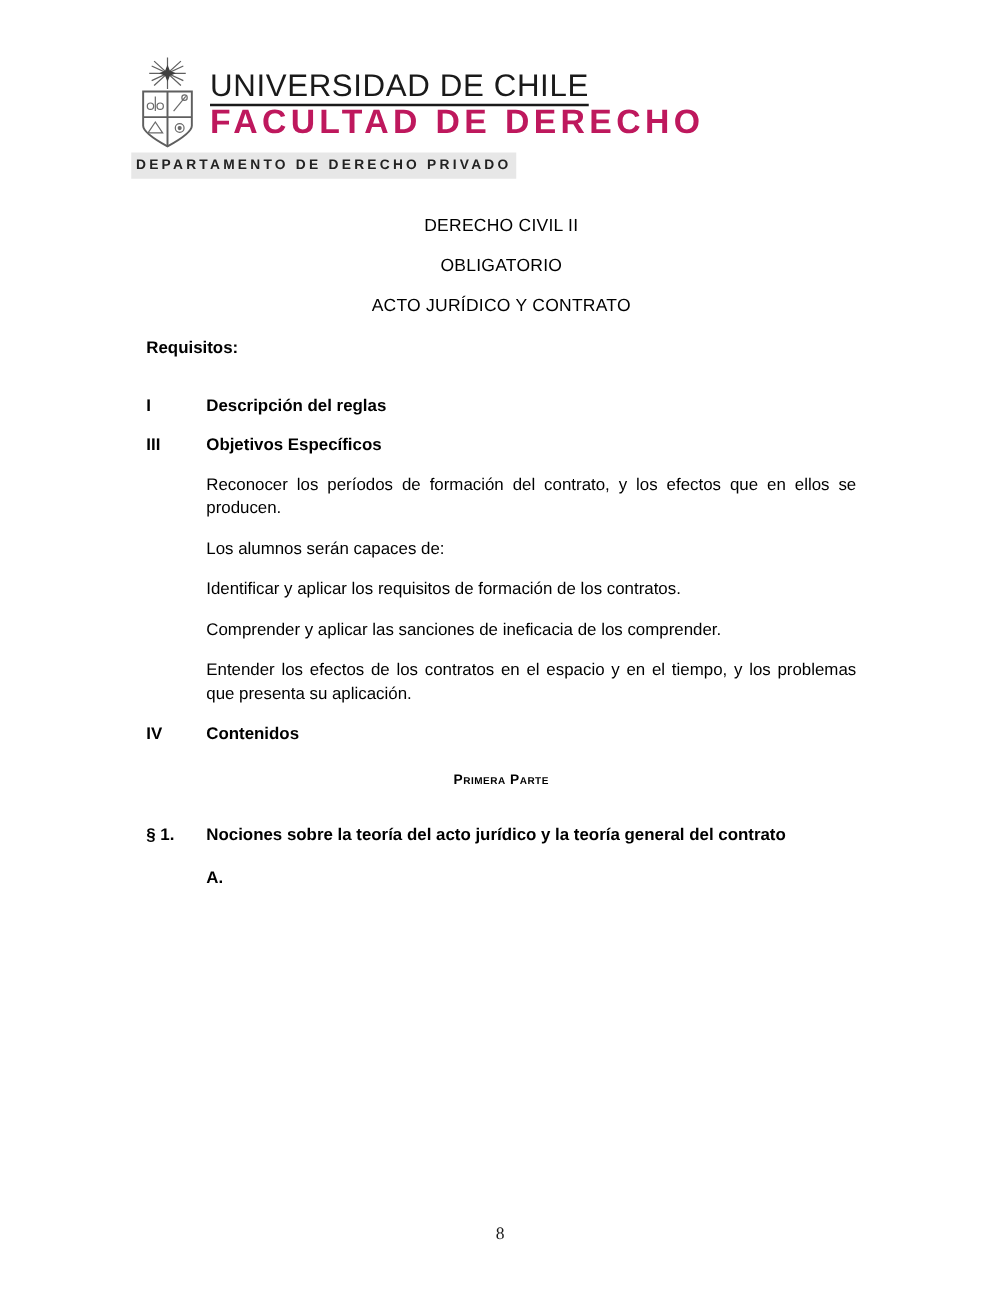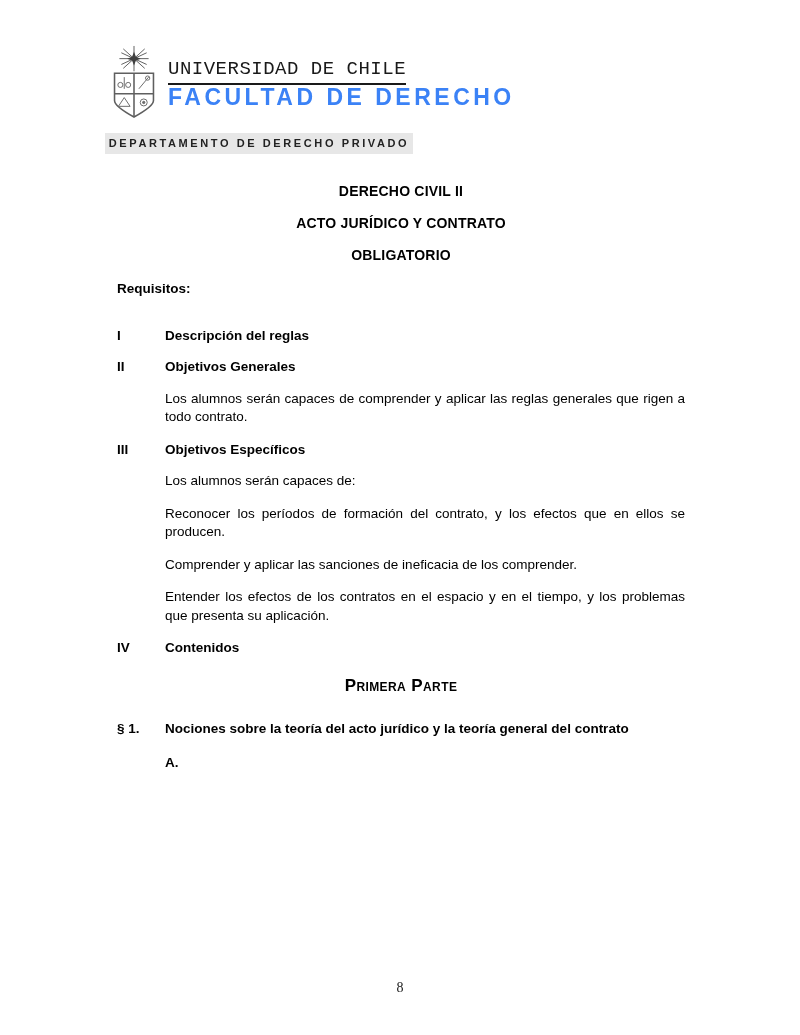--- a/index.html
+++ b/index.html
@@ -18,55 +18,55 @@
     overflow: hidden;
   }
 
   
   .letterhead { margin-left: -12px; }
   .letterhead-top { display: flex; align-items: flex-start; }
   .crest { width: 58px; height: 74px; flex: 0 0 58px; }
   .letterhead-names { margin-left: 5px; margin-top: 12px; }
   .university {
     display: inline-block;
-    font-family: Liberation Mono, monospace;
-    font-size: 19px;
+    font-family: Liberation Sans, sans-serif;
+    font-size: 25px;
     line-height: 25px;
     letter-spacing: 0.5px;
     color: #1a1a1a;
     border-bottom: 2px solid #1a1a1a;
     padding-bottom: 1px;
     white-space: nowrap;
   }
   .faculty {
     font-family: "Liberation Sans", sans-serif;
     font-weight: bold;
-    font-size: 23px;
+    font-size: 27px;
     line-height: 24px;
     letter-spacing: 3.5px;
-    color: #3b82f6;
+    color: #be185d;
     white-space: nowrap;
   }
   .dept-bar {
-    margin-top: 14px;
+    margin-top: 3px;
     width: 308px;
     background: #e7e7e7;
     text-align: center;
     font-size: 11px;
     line-height: 21px;
     font-weight: bold;
     letter-spacing: 2.6px;
     color: #222222;
     white-space: nowrap;
   }
 
   
   .title-block { margin-top: 30px; text-align: center; }
   .title-line {
-    font-weight: bold;
+    font-weight: normal;
     font-size: 14px;
     line-height: 14px;
     margin-bottom: 18px;
     letter-spacing: 0.2px;
   }
 
   
   .requisitos { display: flex; margin-top: 4px; margin-bottom: 28px; font-weight: bold; }
   .requisitos-label { width: 95px; flex: 0 0 95px; }
   .requisitos-value div { }
@@ -76,21 +76,21 @@
   .section-heading { display: flex; font-weight: bold; margin-bottom: 13px; }
   .section-number { width: 48px; flex: 0 0 48px; }
   .section-body { margin-left: 48px; }
   .para { text-align: justify; margin-bottom: 14px; }
 
   
   .part-heading {
     text-align: center;
     font-weight: bold;
     font-variant: small-caps;
-    font-size: 17px;
+    font-size: 11px;
     line-height: 17px;
     margin-top: 18px;
     letter-spacing: 0.4px;
   }
   .part-heading.first { margin-top: 19px; }
 
   
   .para-heading { display: flex; font-weight: bold; margin-top: 26px; }
   .para-number { width: 48px; flex: 0 0 48px; }
   .subsection { display: flex; margin-left: 48px; margin-top: 16px; }
@@ -149,53 +149,45 @@
           <span class="university">UNIVERSIDAD DE CHILE</span>
         </div>
         <div class="faculty">FACULTAD DE DERECHO</div>
       </div>
     </div>
     <div class="dept-bar">DEPARTAMENTO DE DERECHO PRIVADO</div>
   </div>
 
   <div class="title-block">
     <div class="title-line">DERECHO CIVIL II</div>
+    <div class="title-line">OBLIGATORIO</div>
     <div class="title-line">ACTO JURÍDICO Y CONTRATO</div>
-    <div class="title-line">OBLIGATORIO</div>
   </div>
 
   <div class="requisitos">
     <div class="requisitos-label">Requisitos:</div>
   </div>
 
   <div class="section">
     <div class="section-heading">
       <div class="section-number">I</div>
       <div class="section-title">Descripción del reglas</div>
     </div>
   </div>
 
-  <div class="section">
-    <div class="section-heading">
-      <div class="section-number">II</div>
-      <div class="section-title">Objetivos Generales</div>
-    </div>
-    <div class="section-body">
-      <p class="para">Los alumnos serán capaces de comprender y aplicar las reglas generales que rigen a todo contrato.</p>
-    </div>
-  </div>
 
   <div class="section">
     <div class="section-heading">
       <div class="section-number">III</div>
       <div class="section-title">Objetivos Específicos</div>
     </div>
     <div class="section-body">
+      <p class="para">Reconocer los períodos de formación del contrato, y los efectos que en ellos se producen.</p>
       <p class="para">Los alumnos serán capaces de:</p>
-      <p class="para">Reconocer los períodos de formación del contrato, y los efectos que en ellos se producen.</p>
+      <p class="para">Identificar y aplicar los requisitos de formación de los contratos.</p>
       <p class="para">Comprender y aplicar las sanciones de ineficacia de los comprender.</p>
       <p class="para">Entender los efectos de los contratos en el espacio y en el tiempo, y los problemas que presenta su aplicación.</p>
     </div>
   </div>
 
   <div class="section">
     <div class="section-heading">
       <div class="section-number">IV</div>
       <div class="section-title">Contenidos</div>
     </div>

